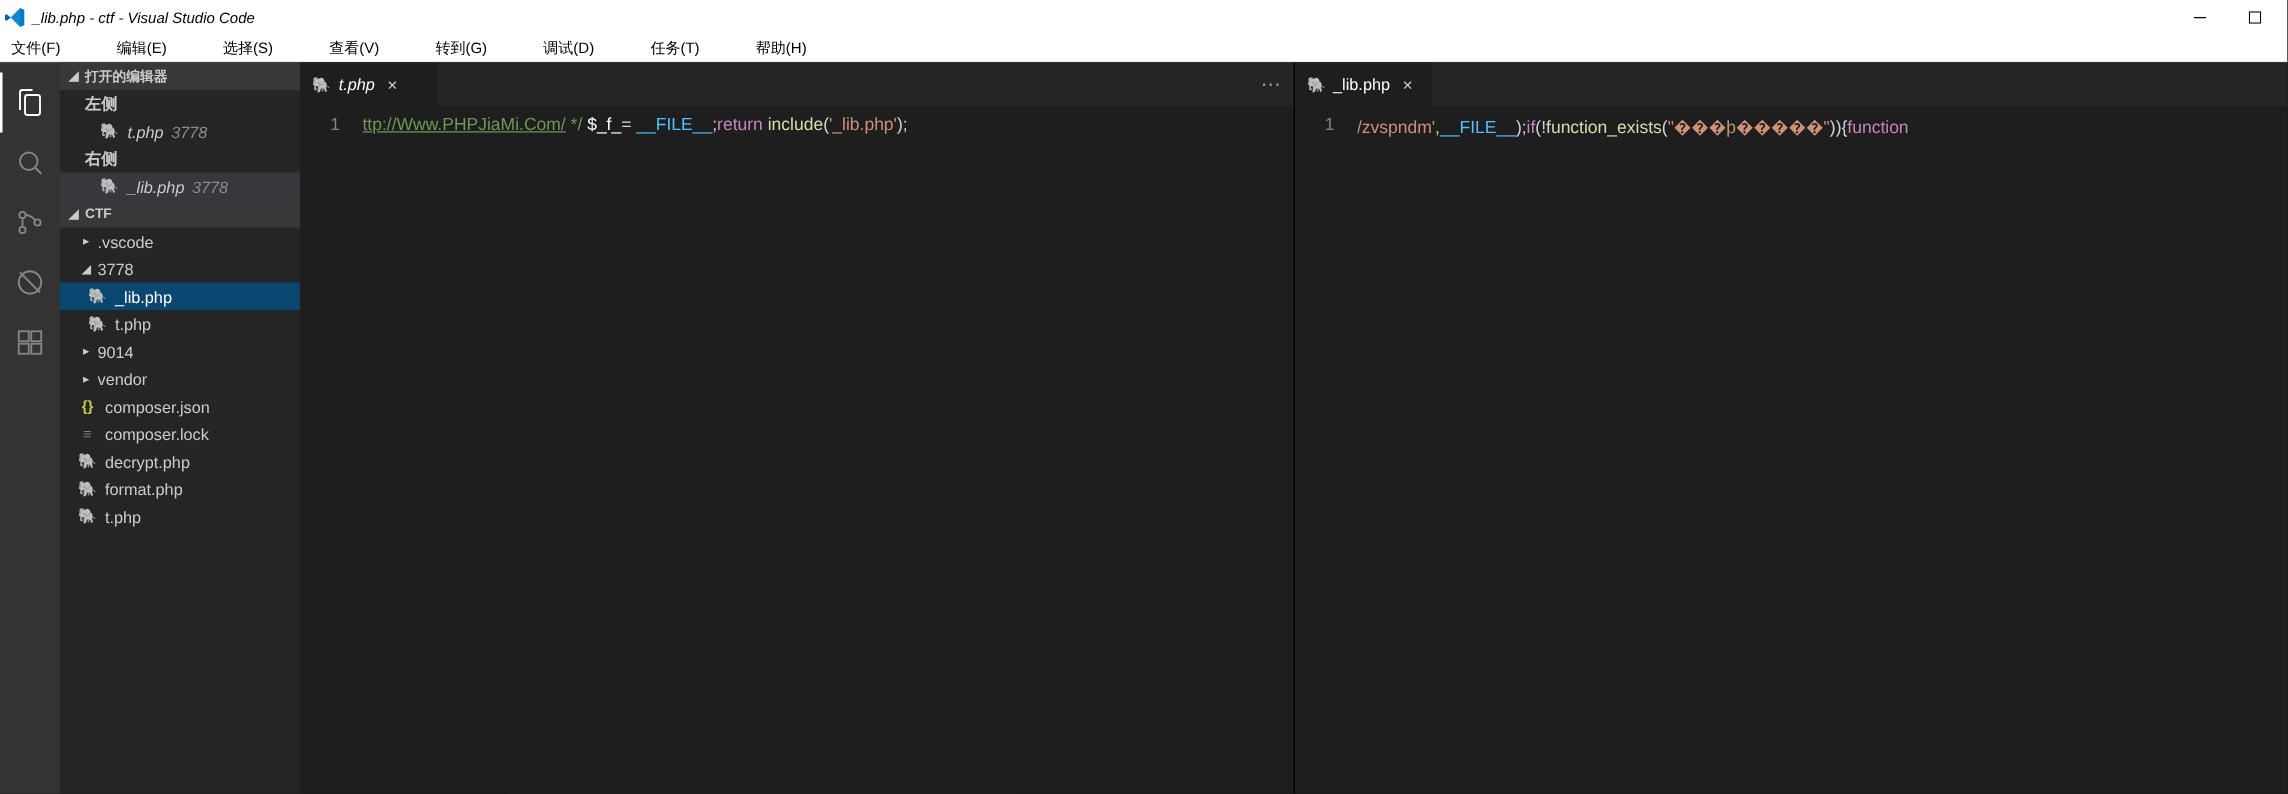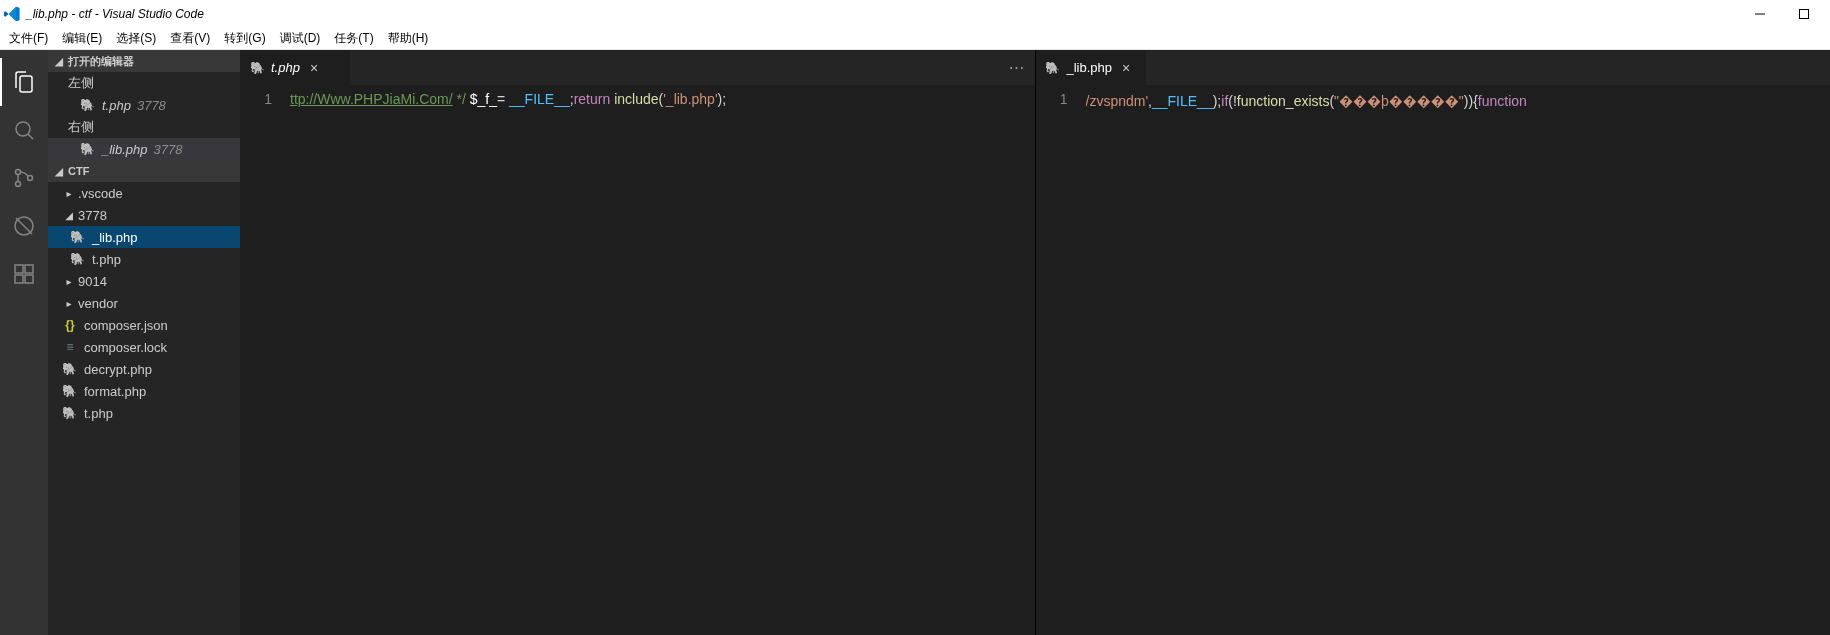--- a/index.html
+++ b/index.html
@@ -1,31 +1,31 @@
 <!DOCTYPE html>
 <html><head>
 <meta charset="utf-8">
 <style>
 * { margin: 0; padding: 0; box-sizing: border-box; font-family: "Segoe UI", sans-serif; }
 body { width: 1830px; height: 635px; background: #1e1e1e; overflow: hidden; display: flex; flex-direction: column; }
 .titlebar { height: 28px; background: #fff; display: flex; align-items: center; padding: 0 4px; color: #000; font-size: 12px; font-style: italic; }
 .titlebar .vscode-icon { width: 16px; height: 16px; margin-right: 6px; }
 .titlebar .spacer { flex: 1; }
 .titlebar .winctl { width: 44px; height: 28px; display: flex; align-items: center; justify-content: center; }
-.menubar { height: 22px; background: #fff; display: flex; align-items: center; padding: 0 2px; color: #000; font-size: 12px; border-bottom: 1px solid #e5e5e5; }
+.menubar { height: 22px; background: #fff; display: flex; align-items: center; padding: 0 2px; color: #000; font-size: 12px; border-bottom: 1px solid #e5e5e5; gap: 31px; }
 .menubar .menuitem { padding: 0 7px; cursor: pointer; }
 .main { flex: 1; display: flex; background: #1e1e1e; min-height: 0; }
 .activitybar { width: 48px; background: #333333; display: flex; flex-direction: column; align-items: center; padding-top: 8px; }
 .activitybar .ab-item { width: 48px; height: 48px; display: flex; align-items: center; justify-content: center; position: relative; }
 .activitybar .ab-item.active::before { content: ""; position: absolute; left: 0; top: 0; bottom: 0; width: 2px; background: #fff; }
 .activitybar .ab-item svg { width: 24px; height: 24px; }
 .sidebar { width: 192px; background: #252526; color: #ccc; font-size: 13px; display: flex; flex-direction: column; }
 .sidebar-header { height: 35px; display: flex; align-items: center; padding: 0 14px; font-size: 11px; text-transform: uppercase; color: #bbb; }
 .section-header { height: 22px; display: flex; align-items: center; padding-left: 4px; font-size: 11px; font-weight: 700; color: #ccc; background: #383838; }
-.section-header.light { background: transparent; font-weight: 400; padding-left: 20px; font-size: 13px; }
+.section-header.light { background: transparent; font-weight: 700; padding-left: 20px; font-size: 13px; }
 .twisty { width: 14px; display: inline-flex; justify-content: center; margin-right: 2px; font-size: 10px; }
 .tree { }
 .tree-item { height: 22px; display: flex; align-items: center; padding-left: 22px; font-size: 13px; color: #ccc; }
 .tree-item.indent1 { padding-left: 32px; }
 .tree-item.indent0 { padding-left: 14px; }
 .tree-item.selected { background: #094771; color: #fff; }
 .tree-item.active-file { background: #37373d; }
 .tree-item .ficon { width: 16px; margin-right: 6px; display: inline-flex; justify-content: center; }
 .php-icon { color: #a074c4; font-size: 12px; }
 .json-icon { color: #cbcb41; font-size: 12px; font-weight: 700; }

